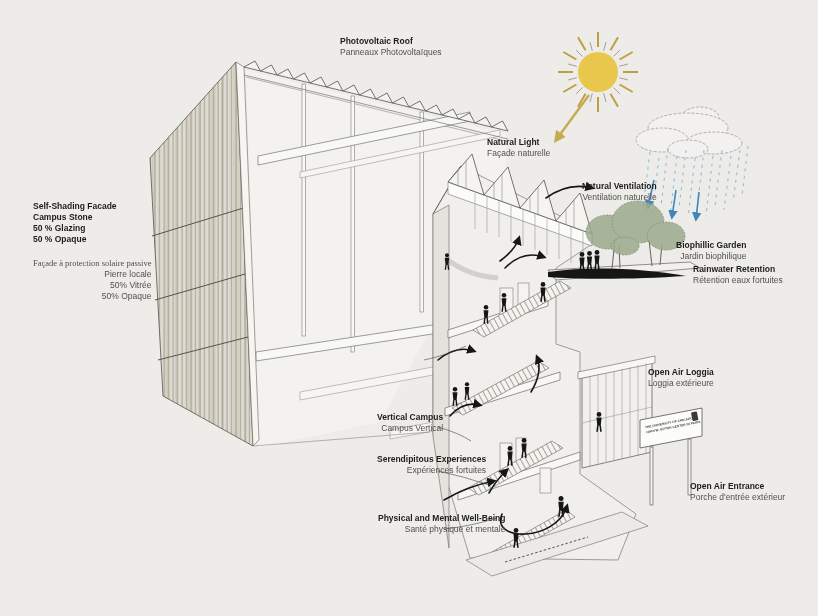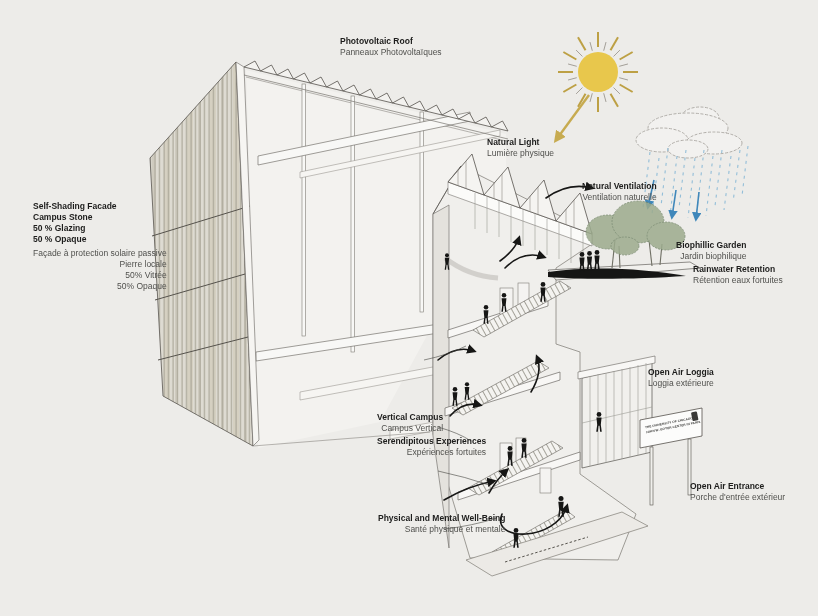--- a/index.html
+++ b/index.html
@@ -3,21 +3,21 @@
 <meta charset="utf-8">
 <style>
   html,body{margin:0;padding:0;background:#c9c8c6;}
   .stage{position:relative;width:818px;height:616px;overflow:hidden;
          background:var(--background,#edece9);
          font-family:"Liberation Sans",sans-serif;}
   svg{position:absolute;left:0;top:0;}
   .lbl{position:absolute;white-space:nowrap;font-size:8.5px;line-height:11px;}
   .lbl .en{font-weight:bold;color:#1d1d1c;}
   .lbl .fr{color:#50504d;text-align:right;}
-  .lbl .frgap{margin-top:3px;}
+  .lbl .frgap{margin-top:13px;font-family:Liberation Serif, serif;}
   .sign-t{font-size:3.1px;fill:#3a3a38;font-weight:bold;letter-spacing:.1px;}
   .ink{stroke:#5a5854;fill:none;}
   .thin{stroke:#8a8781;fill:none;}
 </style>
 </head>
 <body>
 
 <div class="stage">
 
 <svg width="818" height="616" viewBox="0 0 818 616">
@@ -306,21 +306,21 @@
   <div class="en">50 % Opaque</div>
   <div class="fr frgap">Façade à protection solaire passive</div>
   <div class="fr">Pierre locale</div>
   <div class="fr">50% Vitrée</div>
   <div class="fr">50% Opaque</div>
 </div>
 
 
 <div class="lbl" style="left:487px;top:137px">
   <div class="en">Natural Light</div>
-  <div class="fr">Lumière physique</div>
+  <div class="fr">Façade naturelle</div>
 </div>
 
 <div class="lbl" style="left:582px;top:181px">
   <div class="en">Natural Ventilation</div>
   <div class="fr">Ventilation naturelle</div>
 </div>
 
 <div class="lbl" style="left:676px;top:240px">
   <div class="en">Biophillic Garden</div>
   <div class="fr">Jardin biophilique</div>
@@ -339,21 +339,21 @@
 <div class="lbl" style="left:690px;top:481px">
   <div class="en">Open Air Entrance</div>
   <div class="fr">Porche d'entrée extérieur</div>
 </div>
 
 <div class="lbl" style="left:377px;top:412px">
   <div class="en">Vertical Campus</div>
   <div class="fr">Campus Vertical</div>
 </div>
 
-<div class="lbl" style="left:377px;top:436px">
+<div class="lbl" style="left:377px;top:454px">
   <div class="en">Serendipitous Experiences</div>
   <div class="fr">Expériences fortuites</div>
 </div>
 
 <div class="lbl" style="left:378px;top:513px">
   <div class="en">Physical and Mental Well-Being</div>
   <div class="fr">Santé physique et mentale</div>
 </div>
 
 </div>

